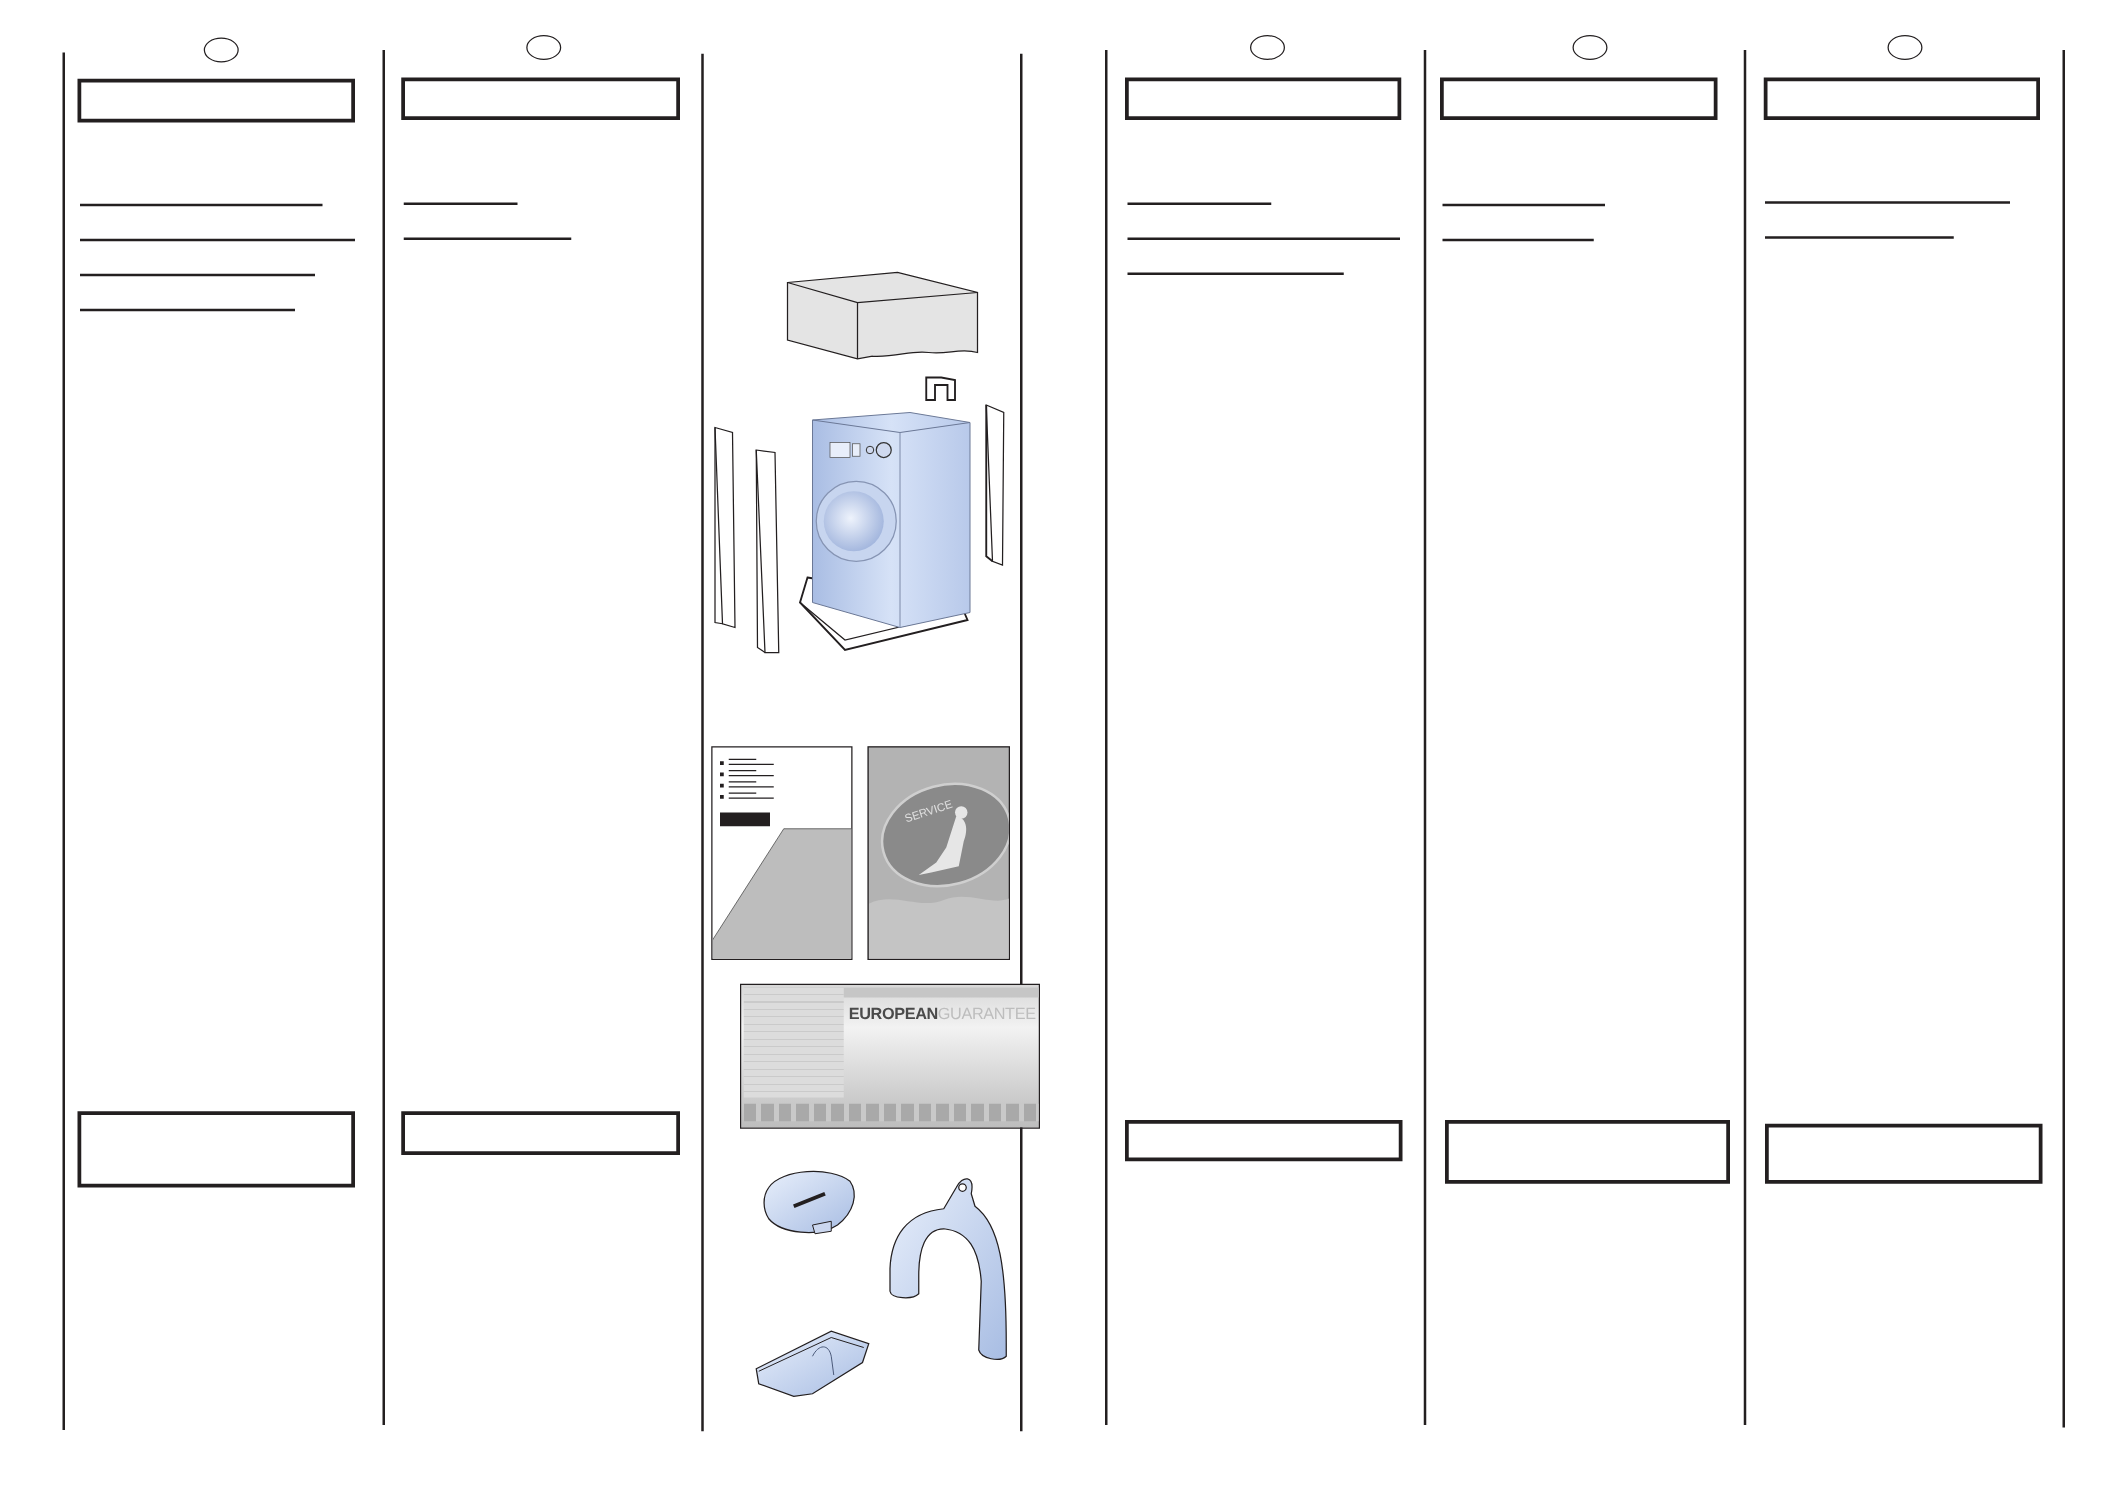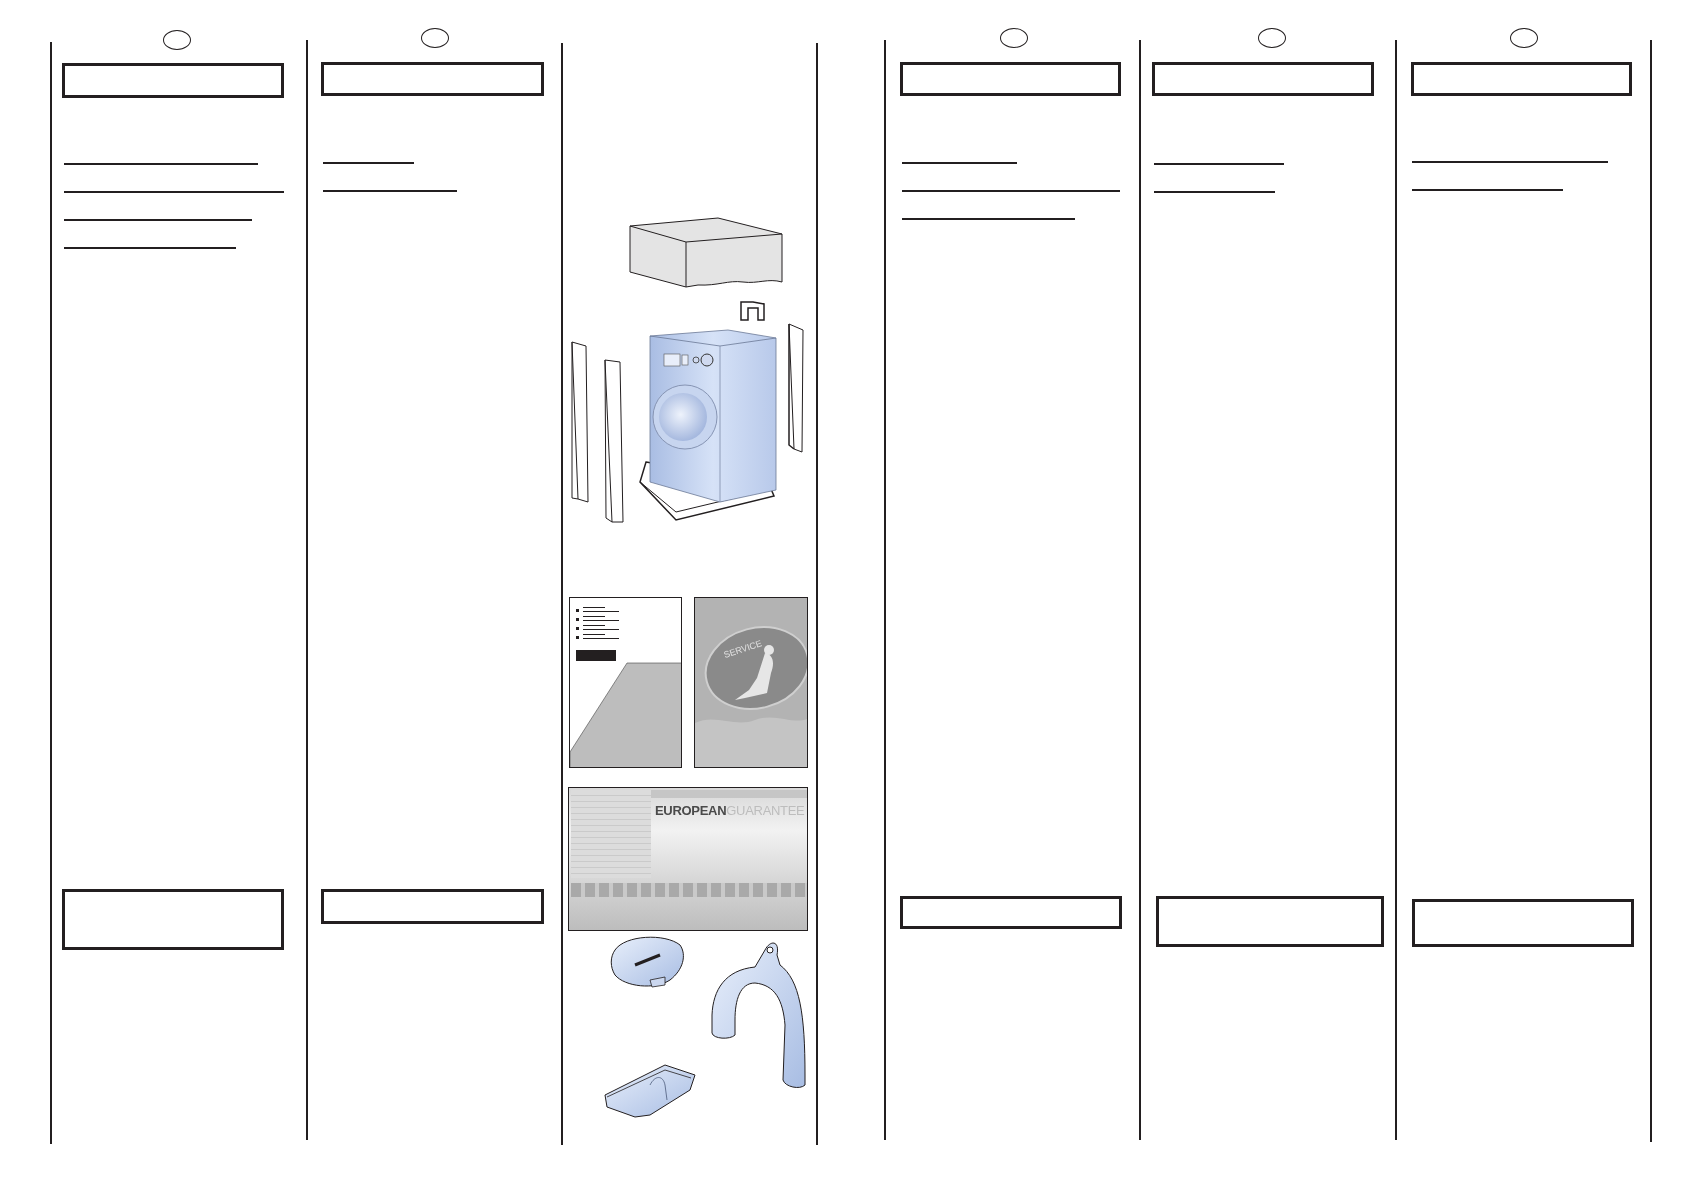--- a/index.html
+++ b/index.html
@@ -123,21 +123,21 @@
   <div class="doc-card" style="left:694px; top:597px; width:114px; height:171px; background:#b3b3b3;">
     <svg class="abs" style="left:0; top:0;" width="114" height="171" viewBox="0 0 114 171">
       <ellipse cx="62" cy="70" rx="52" ry="40" fill="#8a8a8a" stroke="#cfcfcf" stroke-width="2" transform="rotate(-15 62 70)"></ellipse>
       <path d="M70 55 C78 56 80 65 76 75 L72 95 L50 100 L40 102 L54 92 L62 80 Z" fill="#e6e6e6"></path>
       <circle cx="74" cy="52" r="5" fill="#e6e6e6"></circle>
       <path d="M0 125 C20 115 40 130 60 122 C80 114 100 128 114 120 L114 171 L0 171 Z" fill="#c4c4c4"></path>
       <text x="30" y="60" font-size="9" fill="#e0e0e0" transform="rotate(-18 30 60)">SERVICE</text>
     </svg>
   </div>
 
-  <div class="doc-card" style="left:568px; top:787px; width:240px; height:144px; background:linear-gradient(180deg,#d8d8d8 0%,#f2f2f2 30%,#cfcfcf 75%,#bdbdbd 100%);padding-left:32px;">
+  <div class="doc-card" style="left:592px; top:787px; width:240px; height:116px; background:linear-gradient(180deg,#d8d8d8 0%,#f2f2f2 30%,#cfcfcf 75%,#bdbdbd 100%);padding-left:32px;">
     <div class="abs" style="left:2px; top:2px; width:80px; height:88px; background:repeating-linear-gradient(180deg,#dcdcdc 0 5px,#cacaca 5px 6px);"></div>
     <div class="abs" style="left:82px; top:2px; width:156px; height:8px; background:#c6c6c6;"></div>
     <div class="guarantee-title"><span>EUROPEAN</span><span class="light">GUARANTEE</span></div>
     <div class="abs" style="left:2px; top:95px; width:236px; height:14px; background:repeating-linear-gradient(90deg,#a9a9a9 0 10px,#c9c9c9 10px 14px);"></div>
   </div>
 
   <svg class="figure" style="left:595px; top:925px;" width="225" height="205" viewBox="0 0 225 205">
     <defs>
       <linearGradient id="acc" x1="0" y1="0" x2="1" y2="1">
         <stop offset="0" stop-color="#e8effb"></stop>

